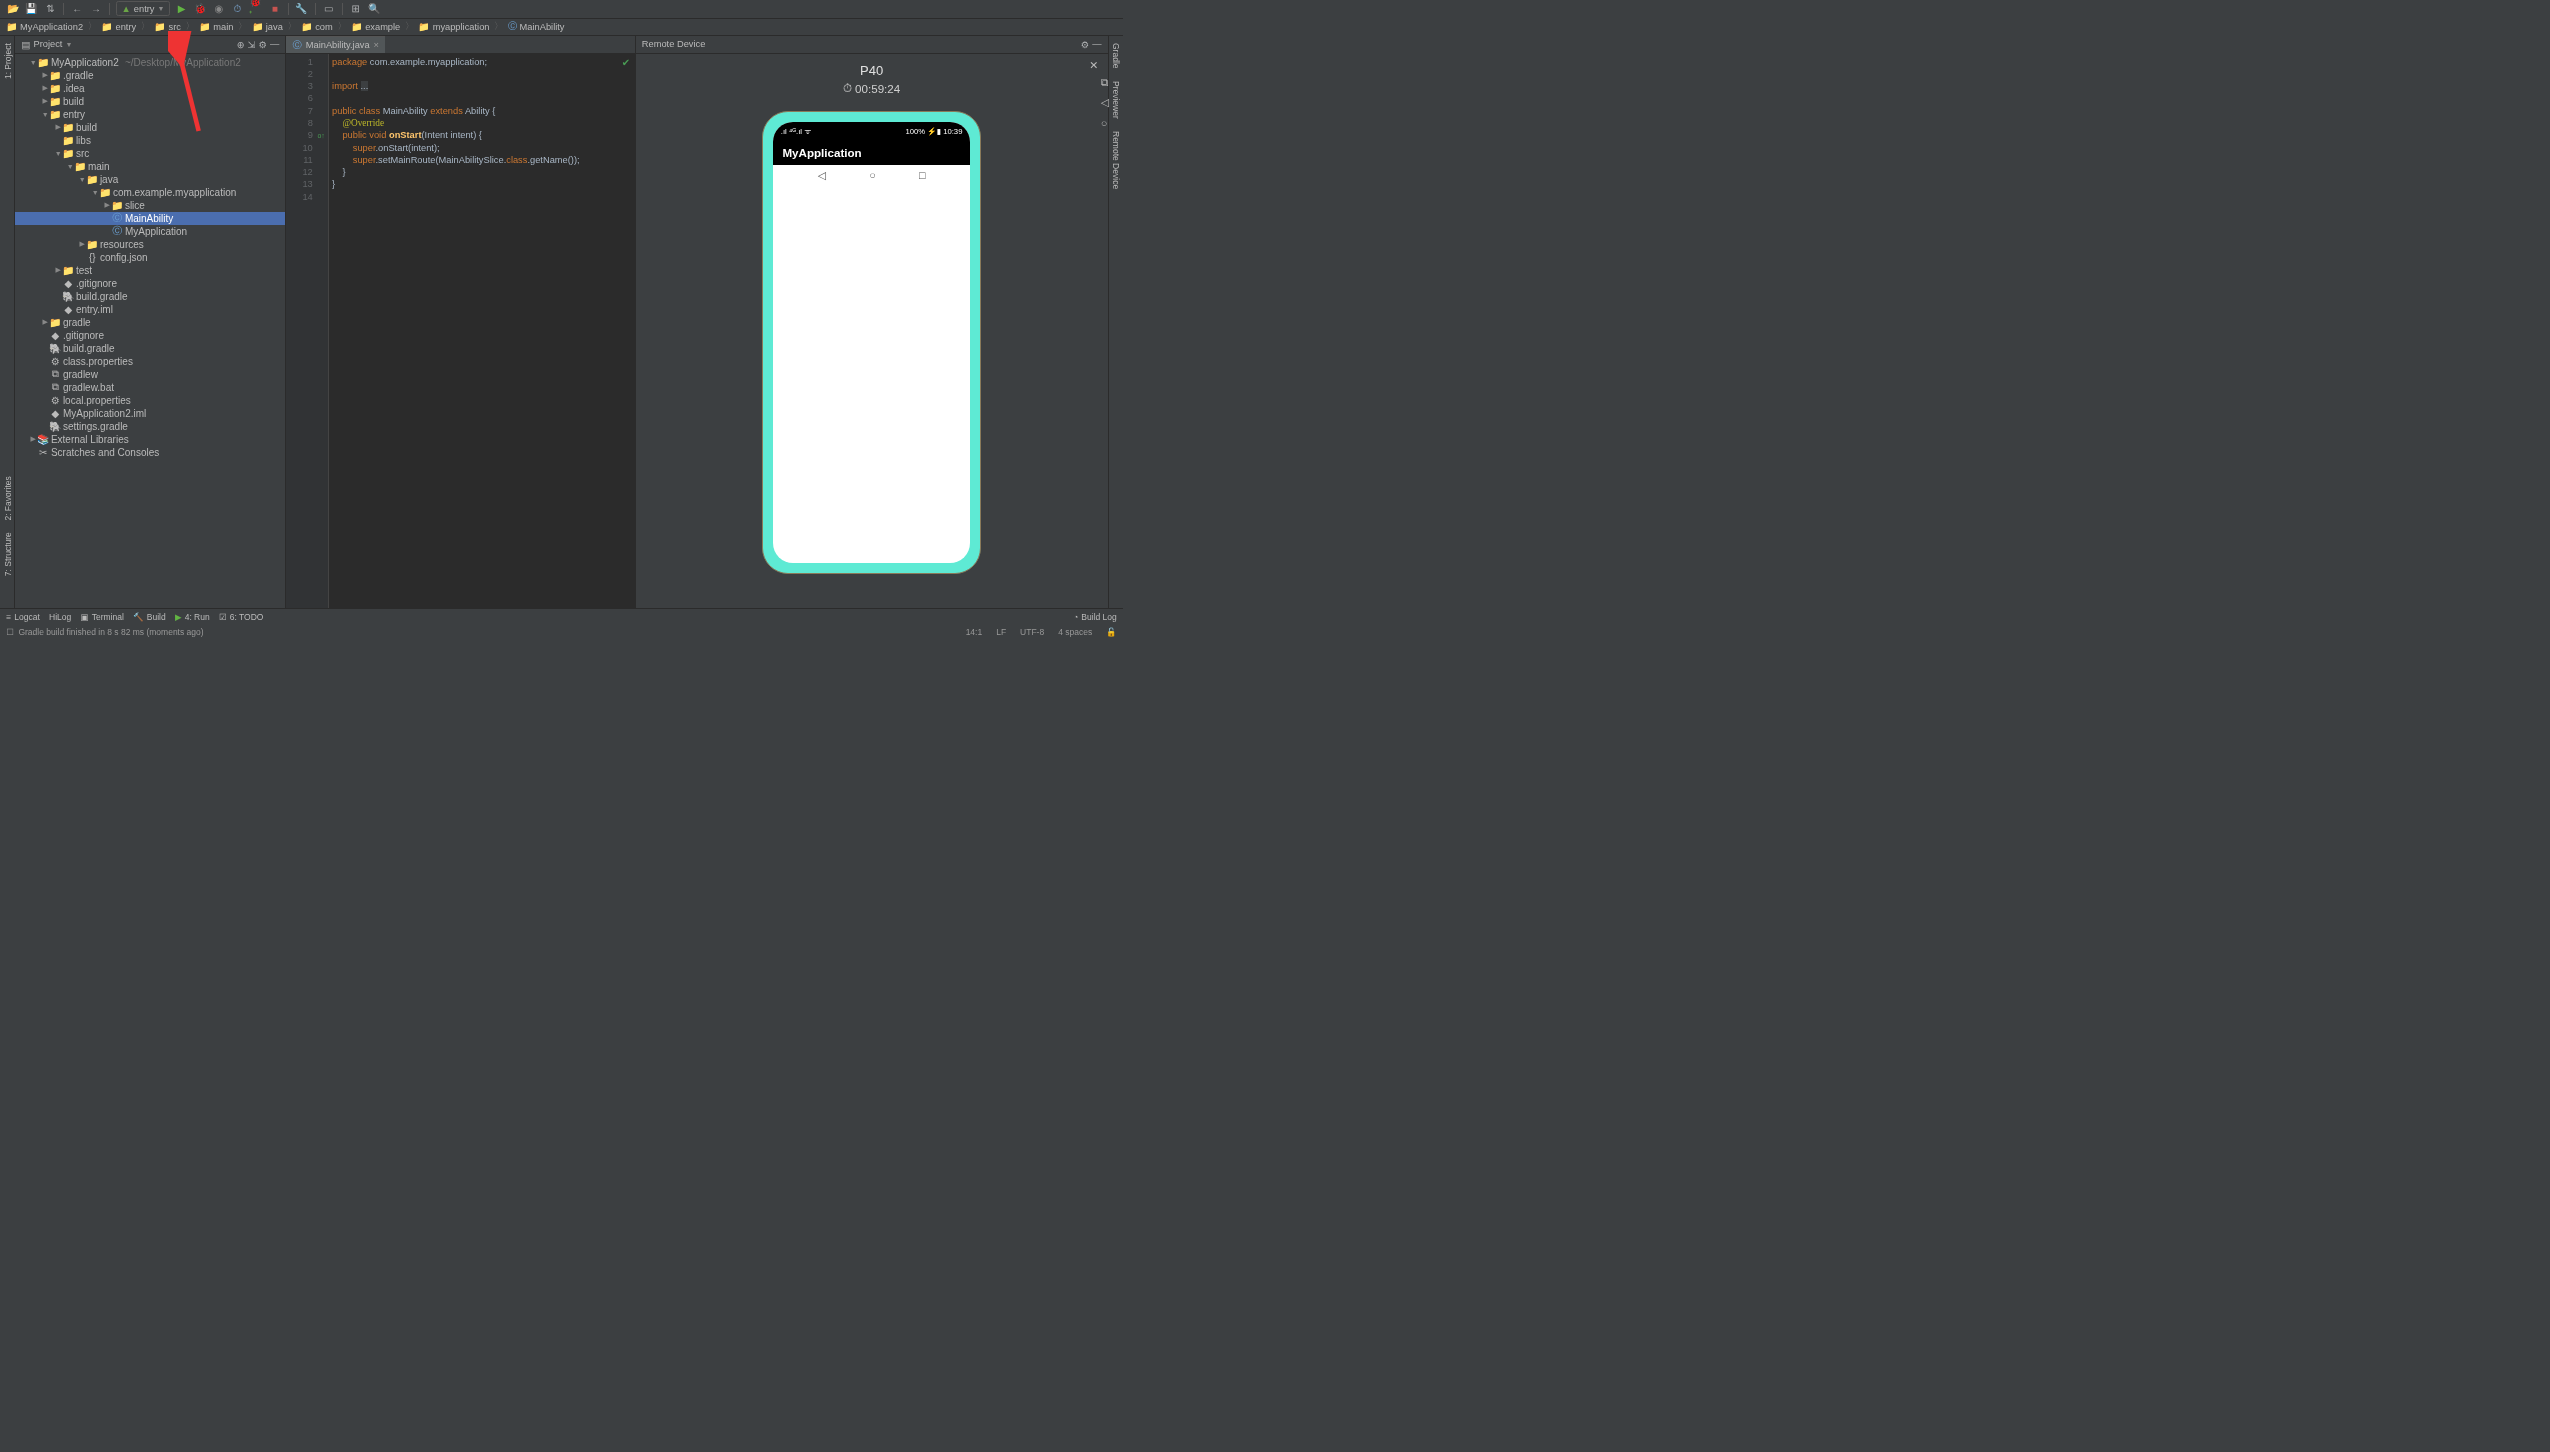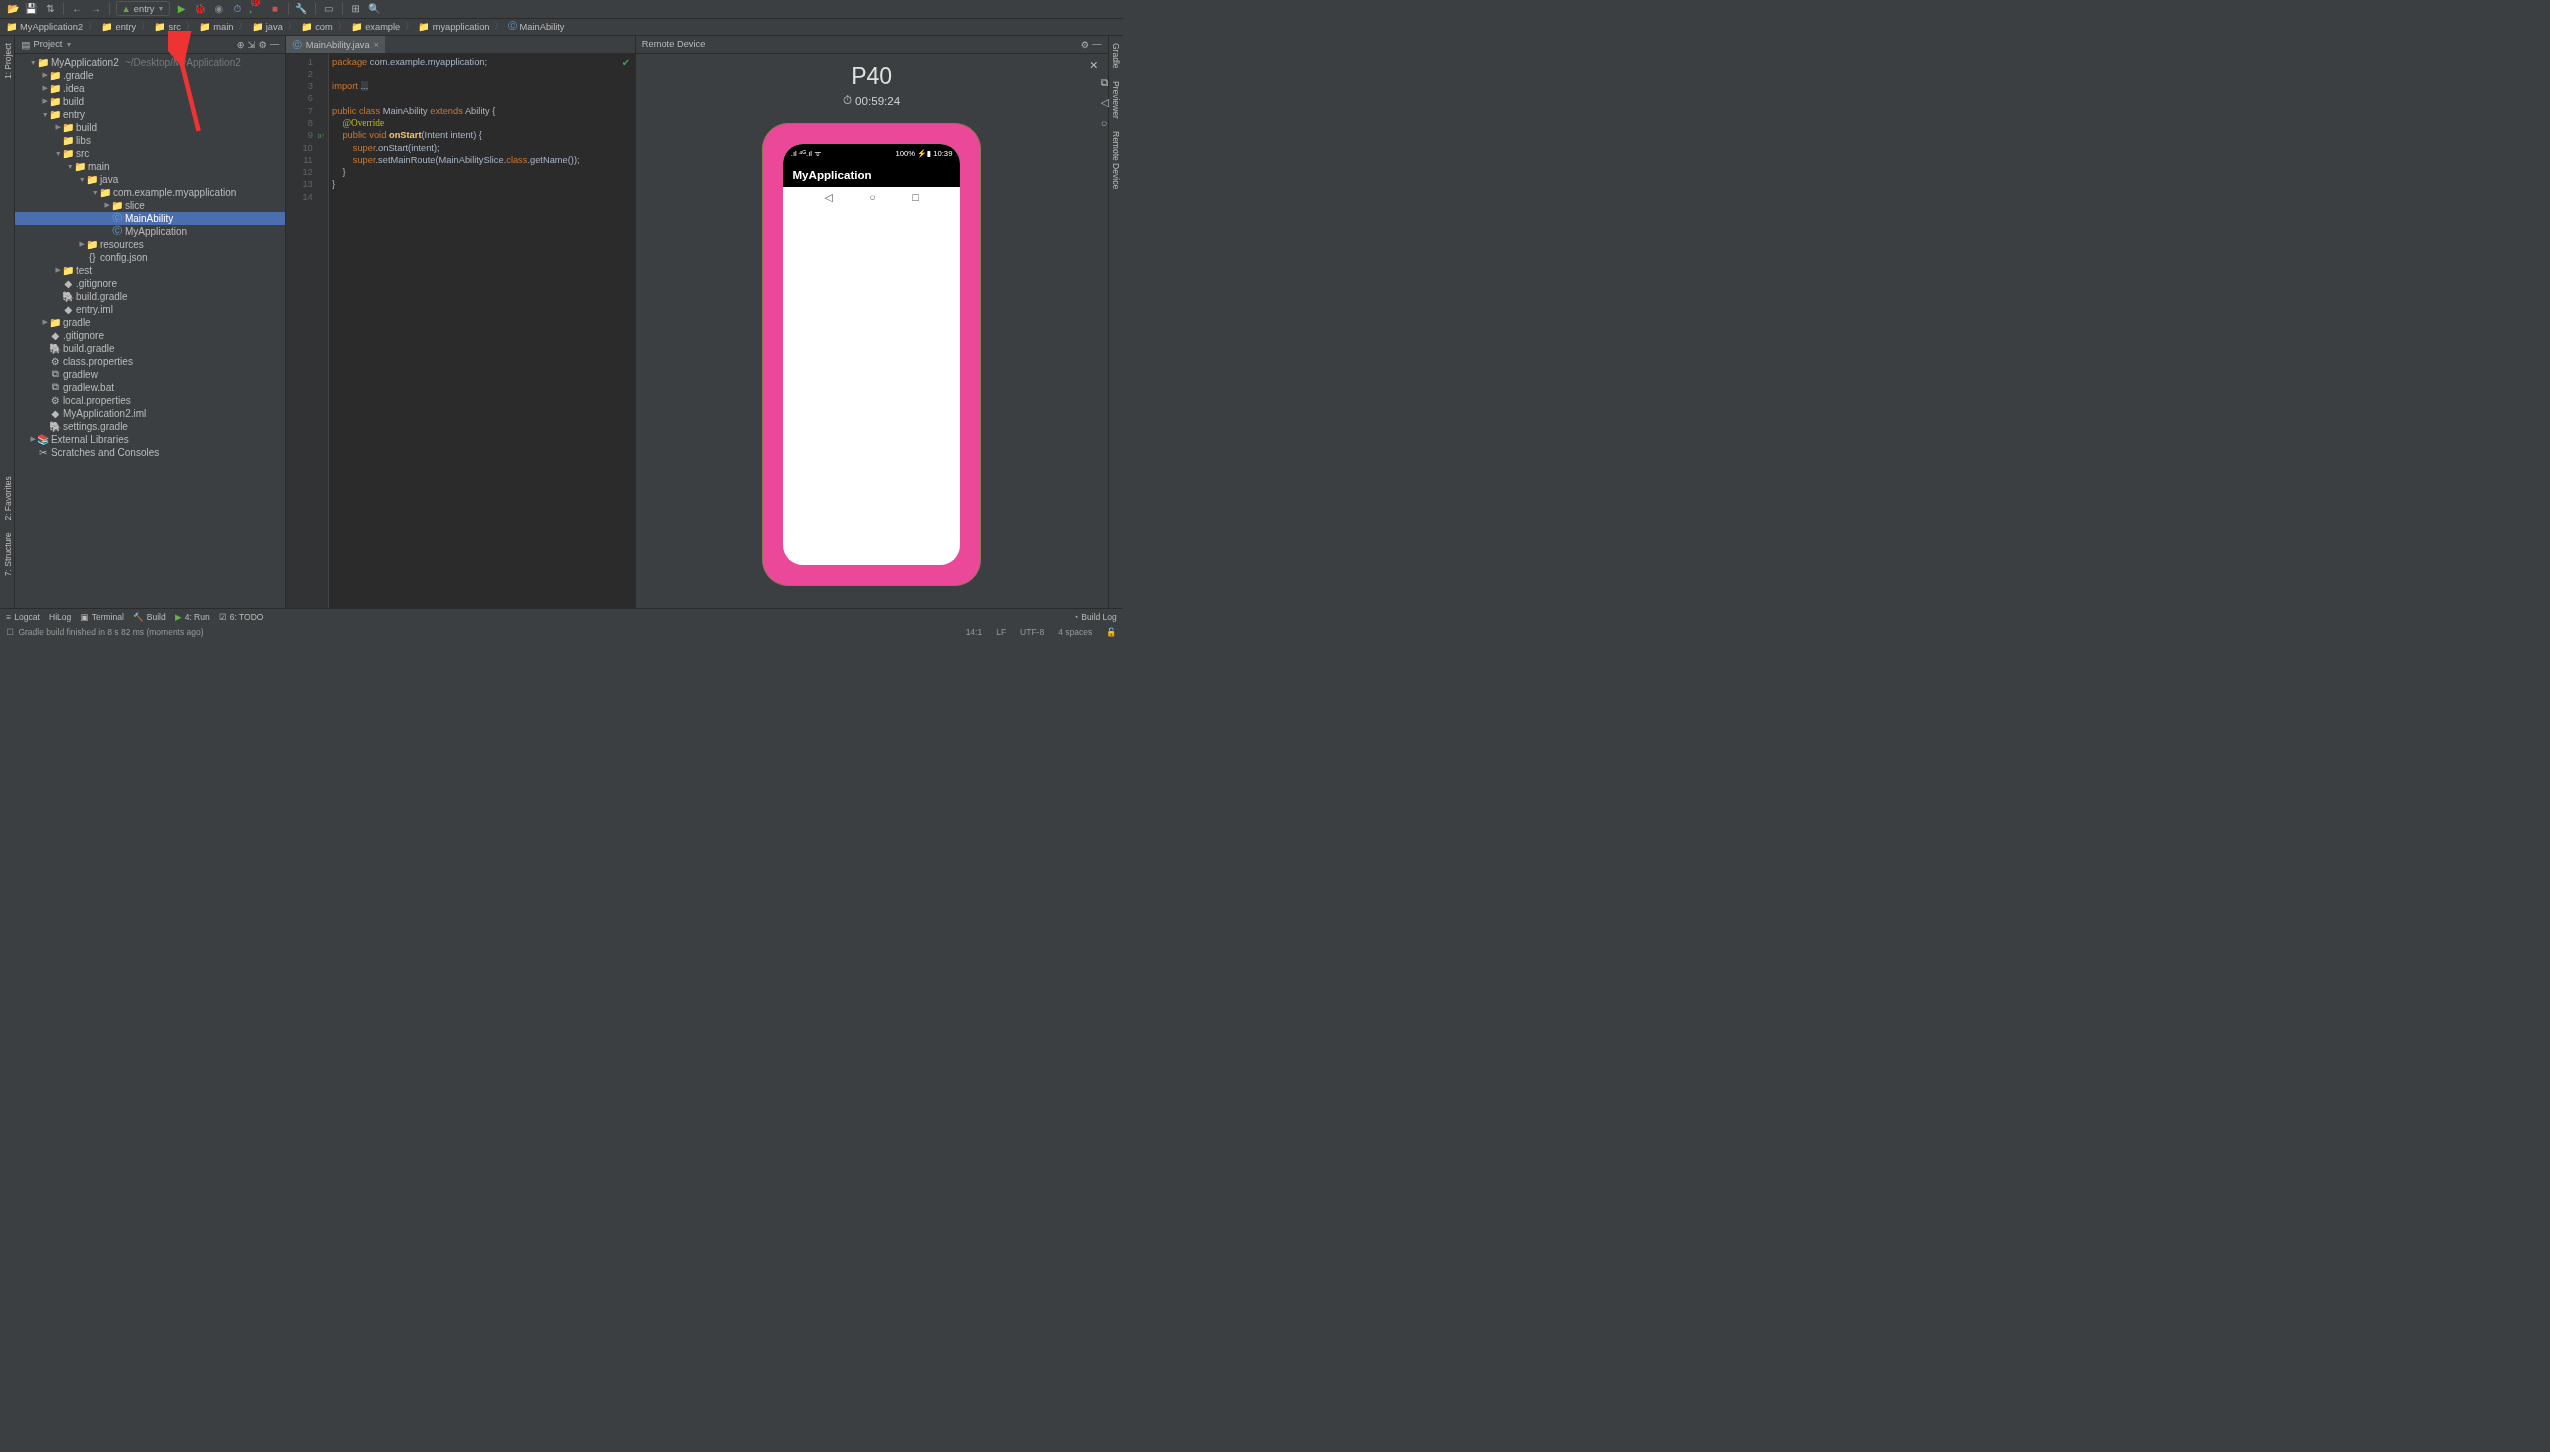--- a/index.html
+++ b/index.html
@@ -50,23 +50,23 @@
 .editor { flex: 1; display: flex; position: relative; font-family: Menlo, Consolas, monospace; font-size: 9.3px; }
 .gutter-col { width: 31px; background: #313335; text-align: right; padding: 1.5px 4.6px 0 0; color: #606366; line-height: 12.3px; }
 .gutter-marks { width: 11.6px; background: #313335; border-right: 0.8px solid #444; line-height: 12.3px; padding-top: 1.5px; }
 .code { flex: 1; padding: 1.5px 6.2px 0 3.1px; line-height: 12.3px; white-space: pre; color: #a9b7c6; }
 .kw { color: #cc7832; }
 .ann { color: #bbb529; font-family: Liberation Serif, serif; }
 .fn { color: #ffc66d; font-weight: bold; }
 .check { position: absolute; right: 4.6px; top: 3.1px; color: #499c54; font-size: 10px; }
 .remote-panel { width: 473px; background: #3c3f41; display: flex; flex-direction: column; border-left: 0.8px solid #2b2b2b; }
 .device-area { flex: 1; display: flex; flex-direction: column; align-items: center; padding: 6.2px; position: relative; }
-.device-name { font-size: 23px; color: #e0e0e0; margin-top: 3.1px; font-weight: 500; }
+.device-name { font-size: 13px; color: #e0e0e0; margin-top: 3.1px; font-weight: 500; }
 .timer { font-size: 11.6px; color: #d0d0d0; margin-top: 3.1px; display: flex; align-items: center; gap: 3.1px; }
-.phone { margin-top: 15.4px; width: 219px; height: 463px; border-radius: 26px; background: #ec4899; border: 1.5px solid #8a7a5a; padding: 20px; position: relative; }
+.phone { margin-top: 15.4px; width: 219px; height: 463px; border-radius: 26px; background: #5eead4; border: 1.5px solid #8a7a5a; padding: 10px; position: relative; }
 .screen { width: 100%; height: 100%; background: #fff; border-radius: 20px; display: flex; flex-direction: column; overflow: hidden; }
 .statusbar { height: 18.5px; background: #000; color: #fff; display: flex; align-items: center; justify-content: space-between; padding: 0 7.7px; font-size: 7.7px; }
 .app-header { height: 25px; background: #000; color: #fff; display: flex; align-items: center; padding: 0 9.3px; font-size: 11.6px; font-weight: 600; }
 .app-body { flex: 1; background: #fff; display: flex; align-items: flex-start; justify-content: center; padding-top: 4.6px; color: #333; font-size: 10px; }
 .navbuttons { height: 20px; display: flex; align-items: center; justify-content: space-around; padding: 0 23px; }
 .nav-btn { color: #555; font-size: 10.8px; }
 .remote-close { position: absolute; right: 9.3px; top: 4.6px; color: #bbb; cursor: pointer; font-size: 10.8px; }
 .remote-side { position: absolute; right: -1.5px; top: 21.6px; display: flex; flex-direction: column; gap: 7.7px; }
 .remote-side span { font-size: 10.8px; color: #bbb; cursor: pointer; }
 .right-gutter { width: 15.4px; background: #3c3f41; border-left: 0.8px solid #2b2b2b; display: flex; flex-direction: column; align-items: center; padding-top: 3.1px; }

